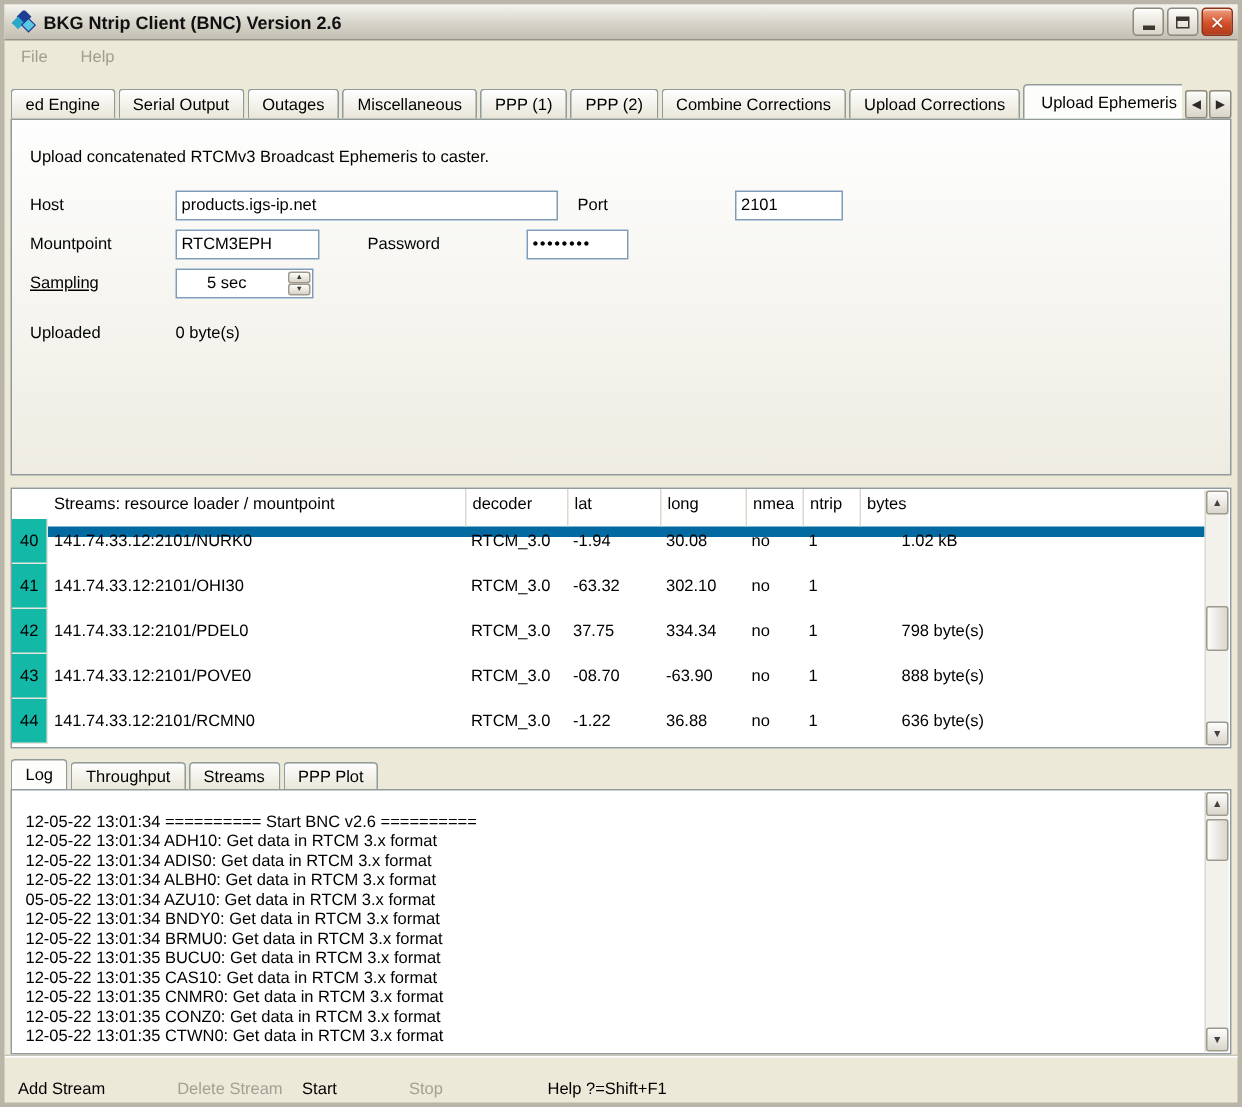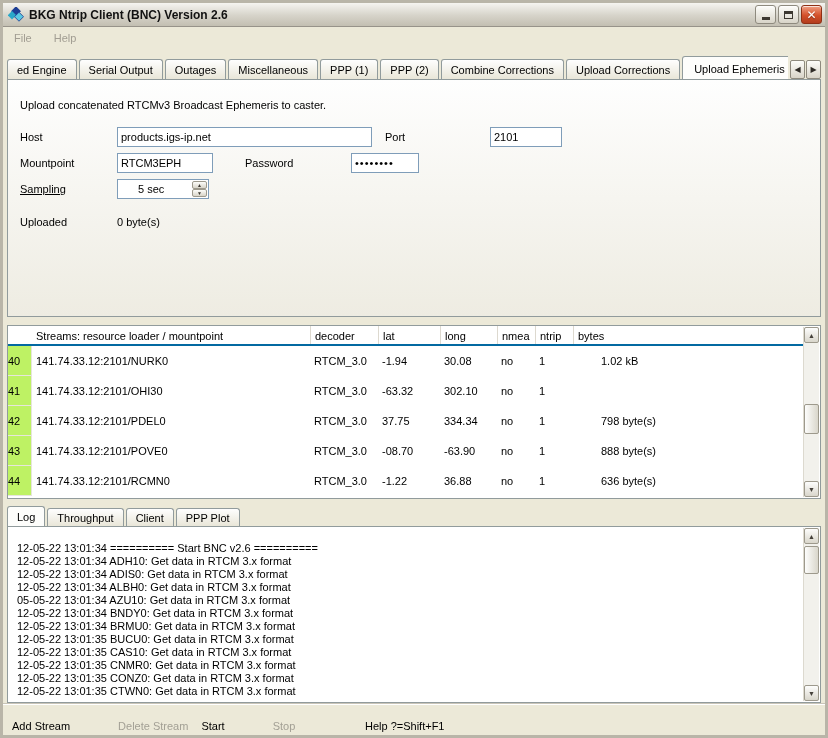--- a/index.html
+++ b/index.html
@@ -66,27 +66,27 @@
   .spin-btns{position:absolute;right:1px;top:1px;bottom:1px;width:15px;display:flex;flex-direction:column;}
   .spin-btn{flex:1;border:1px solid #9d998c;border-radius:2px;background:linear-gradient(#fdfdfa,#d8d4c8);
     display:flex;align-items:center;justify-content:center;font-size:5px;color:#3c3831;line-height:1;}
   .row-up{top:132px;left:12px;}
   .row-up .flabel{width:97px;}
 
   
   .streams{position:absolute;top:322px;left:4px;right:4px;height:174px;background:#fff;
     border:1px solid #919b9c;}
   .tgrid{display:grid;grid-template-columns:24px 278px 68px 62px 57px 38px 38px 1fr;}
-  .thead{height:20px;line-height:20px;border-bottom:2px solid #0369a1;margin-right:16px;}
+  .thead{height:32px;line-height:20px;border-bottom:7px solid #0369a1;margin-right:16px;}
   .hcell{padding-left:4px;white-space:nowrap;overflow:hidden;}
   .hcell.h2,.hcell.h3,.hcell.h4,.hcell.h5,.hcell.h6,.hcell.h7{border-left:1px solid #ddd9cf;}
   .tbody{position:absolute;top:20px;left:0;right:16px;bottom:0;overflow:hidden;}
   .trow{height:30px;line-height:30px;}
   .tcell{padding-left:4px;white-space:nowrap;overflow:hidden;}
-  .tcell.c0{padding:0;background:#bef264;border-right:1px solid #e7e5dc;
+  .tcell.c0{text-align:center;padding:0;background:#14b8a6;border-right:1px solid #e7e5dc;
     border-bottom:1px solid #e7e5dc;}
   .tcell.c7{padding-left:28px;}
 
   
   .scrollbar{position:absolute;top:1px;right:1px;bottom:1px;width:16px;background:#f2f1ec;
     border-left:1px solid #dcd9cf;display:flex;flex-direction:column;}
   .sb-btn{height:16px;flex:none;border:1px solid #9d998c;border-radius:2px;
     background:linear-gradient(#fdfdfc,#d9d6cb);display:flex;align-items:center;justify-content:center;
     font-size:7px;color:#44403a;line-height:1;}
   .sb-track{flex:1;position:relative;}
@@ -261,21 +261,21 @@
         <div class="sb-thumb" style="top:44%;height:30px;"></div>
       </div>
       <div class="sb-btn">▼</div>
     </div>
   </div>
 
   <div class="btabbar">
     <div class="tab-strip">
         <div class="tab active">Log</div>
         <div class="tab">Throughput</div>
-        <div class="tab">Client</div>
+        <div class="tab">Streams</div>
         <div class="tab">PPP Plot</div>
       </div>
   </div>
 
   <div class="logpanel">
     <div class="log-output">
         <div class="logline">12-05-22 13:01:34 ========== Start BNC v2.6 ==========</div>
         <div class="logline">12-05-22 13:01:34 ADH10: Get data in RTCM 3.x format</div>
         <div class="logline">12-05-22 13:01:34 ADIS0: Get data in RTCM 3.x format</div>
         <div class="logline">12-05-22 13:01:34 ALBH0: Get data in RTCM 3.x format</div>

